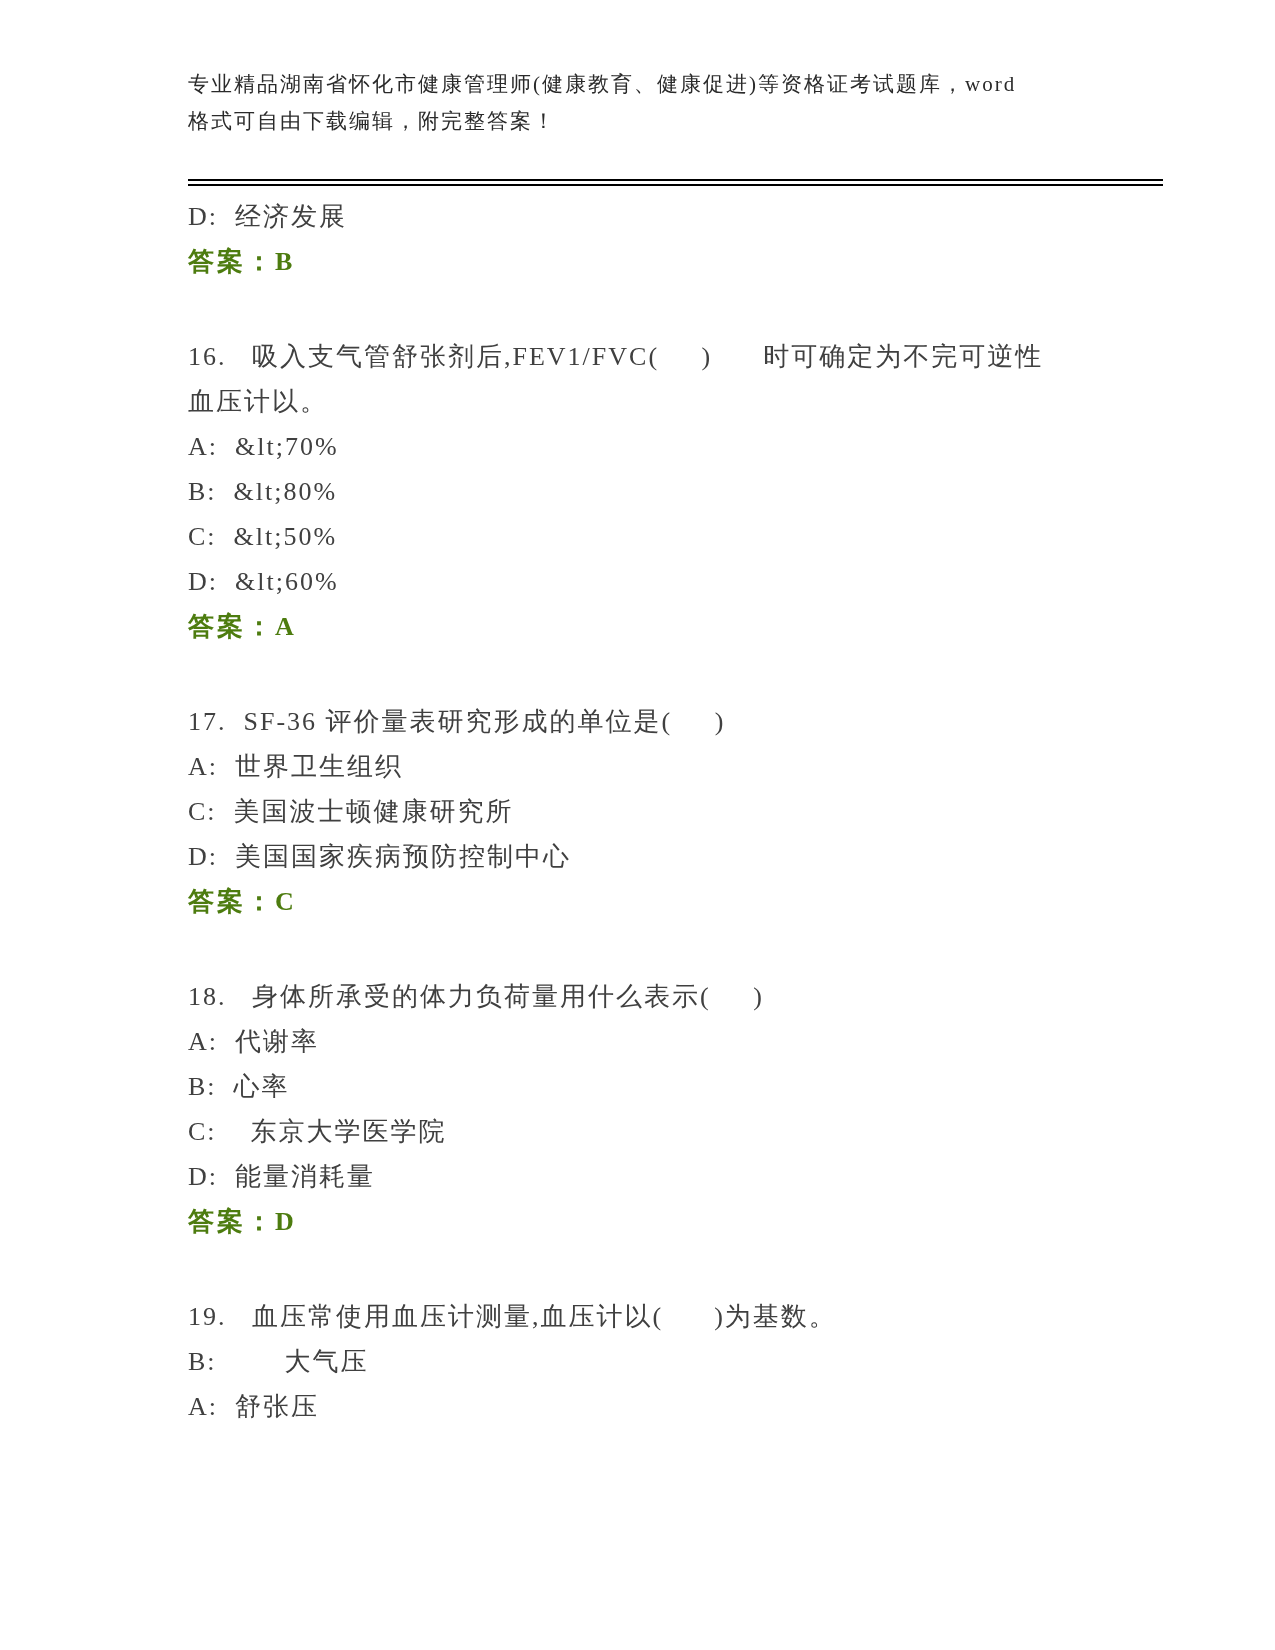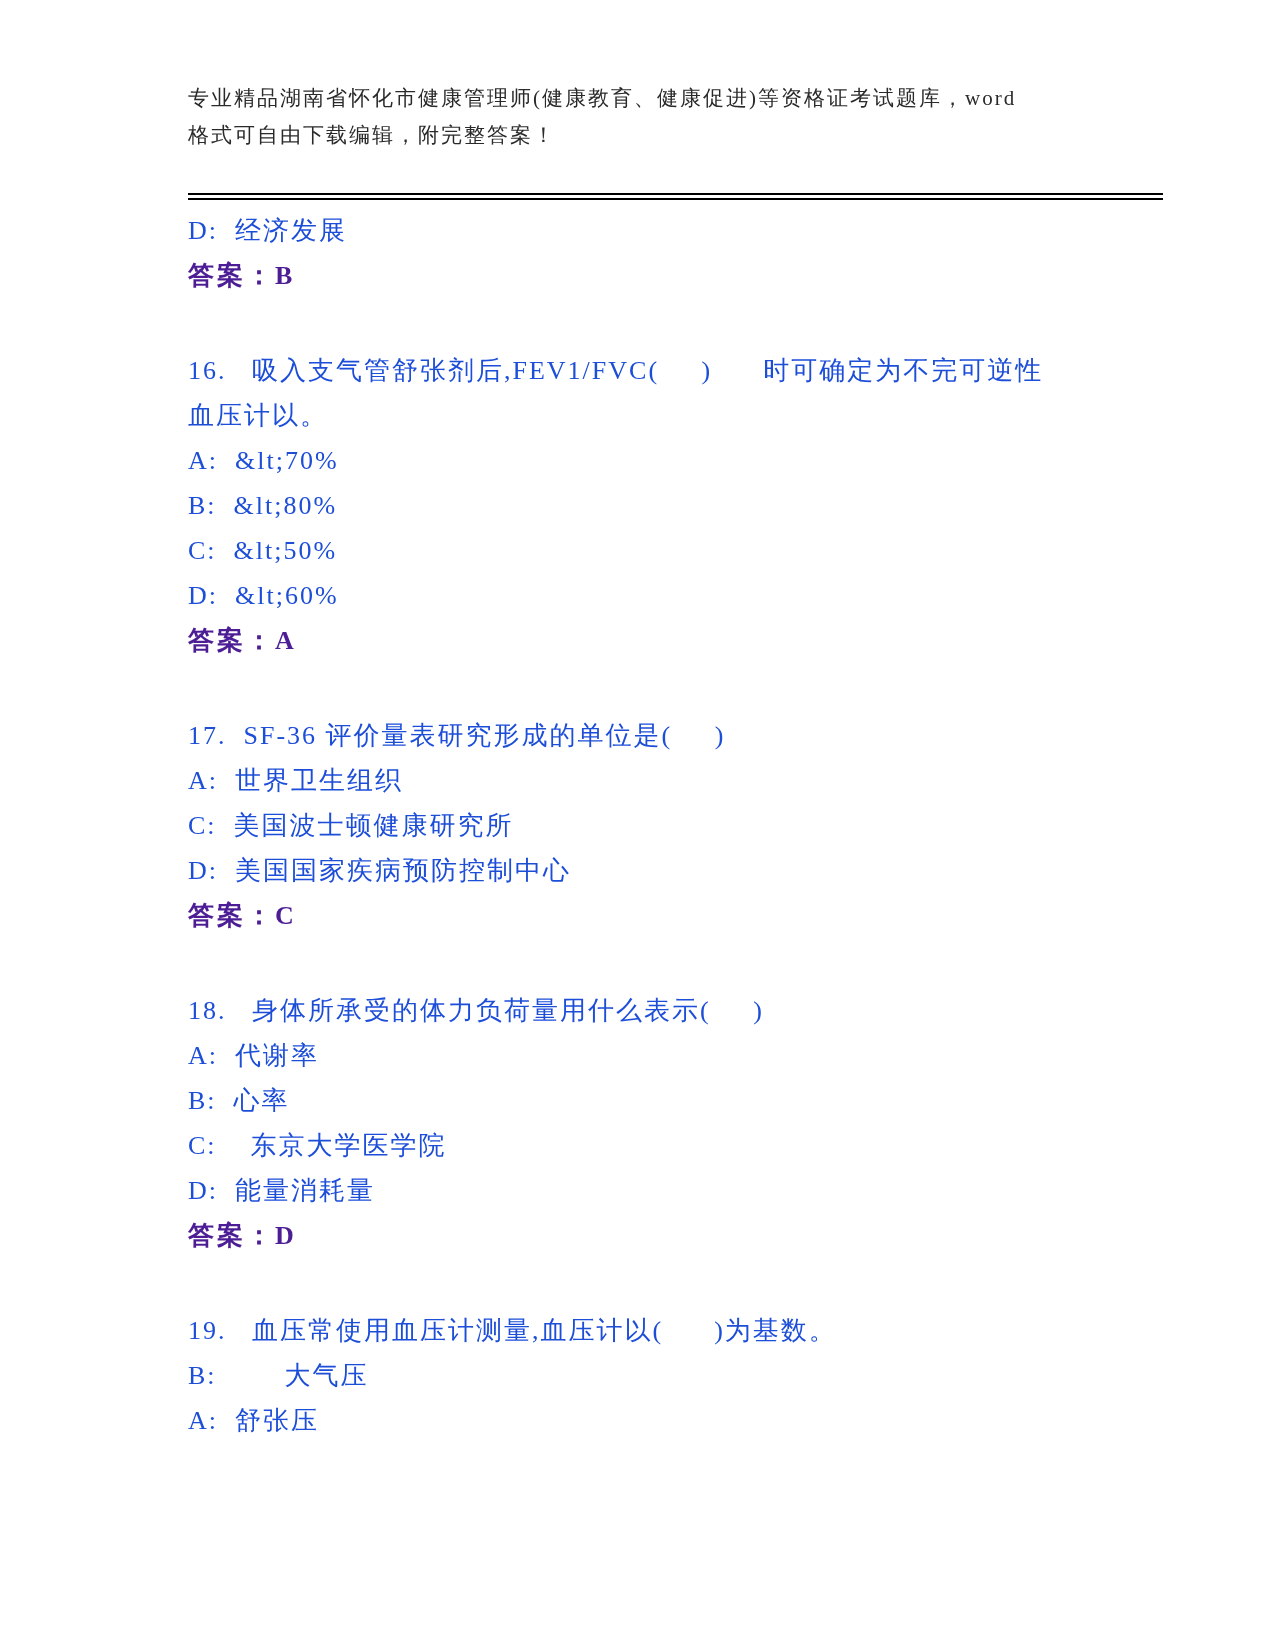--- a/index.html
+++ b/index.html
@@ -7,21 +7,21 @@
     position: relative;
     width: 1275px;
     height: 1650px;
     background: #ffffff;
     overflow: hidden;
     font-family: "Liberation Serif", "DejaVu Serif", serif;
     color: #222222;
     box-sizing: border-box;
     padding: 0 112px 0 188px;
   }
-  .doc-header { padding-top: 48px; margin-top: 32px; }
+  .doc-header { padding-top: 66px; }
   .header-line {
     margin: 0;
     font-size: 21px;
     line-height: 37px;
     letter-spacing: 2px;
     white-space: pre-wrap;
     color: #2a2a2a;
   }
   .header-rule {
     margin-top: 39px;
@@ -32,25 +32,25 @@
   }
   .question-list { display: block; }
   .question-block { margin: 50px 0 0 0; }
   .question-block:first-child { margin-top: 8px; }
   .body-line {
     margin: 0;
     font-size: 26px;
     line-height: 45px;
     letter-spacing: 2px;
     white-space: pre-wrap;
-    color: #1d4ed8;
+    color: #404040;
   }
   .answer-line {
     font-weight: 700;
-    color: #4c1d95;
+    color: #4d7c0f;
     letter-spacing: 3px;
   }
 </style>
 </head>
 <body>
 
 <div class="page">
   <header class="doc-header">
     <p class="header-line">专业精品湖南省怀化市健康管理师(健康教育、健康促进)等资格证考试题库，word</p>
     <p class="header-line">格式可自由下载编辑，附完整答案！</p>

